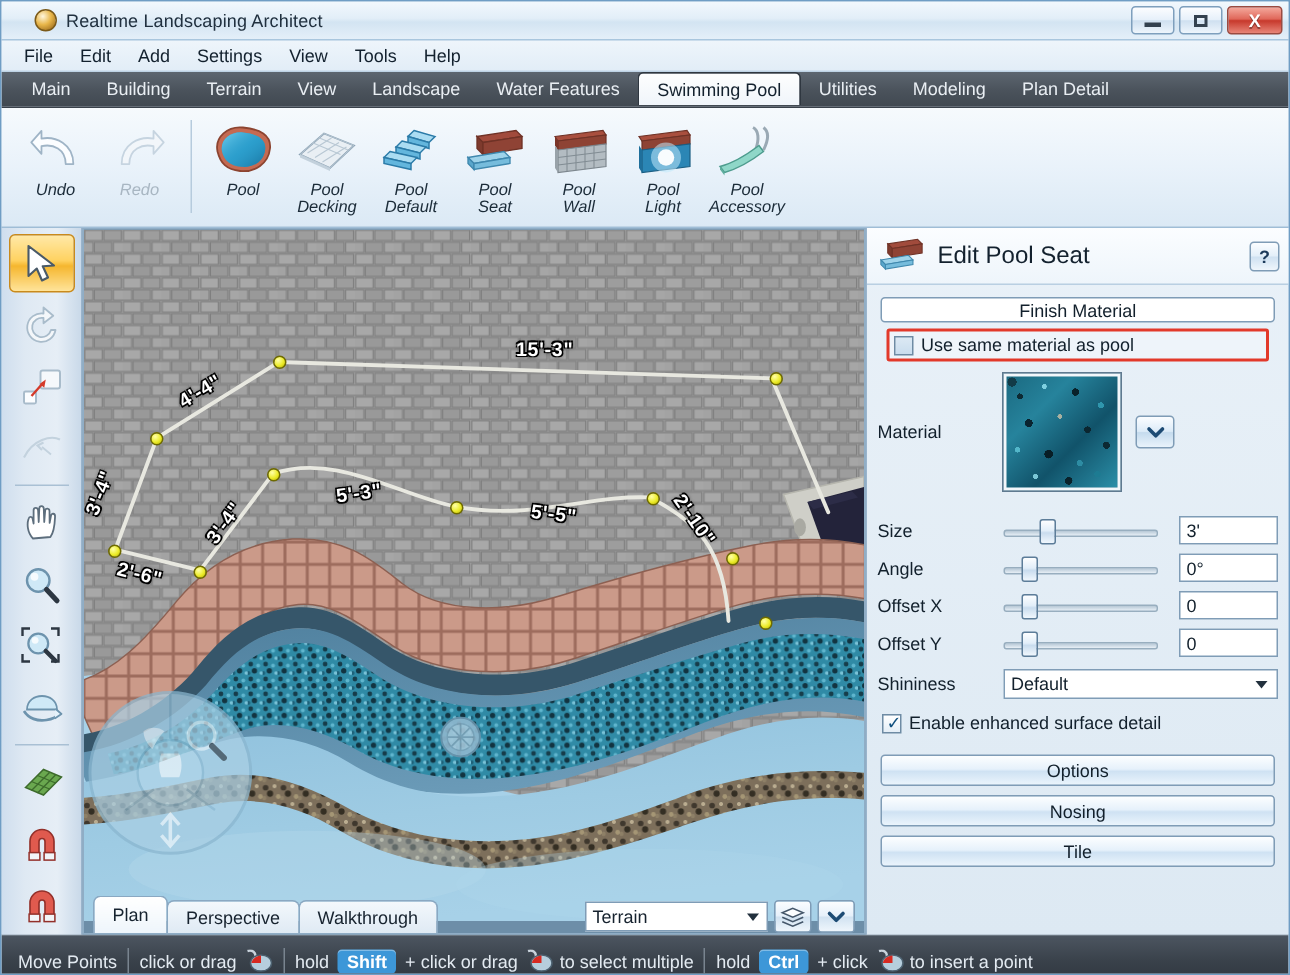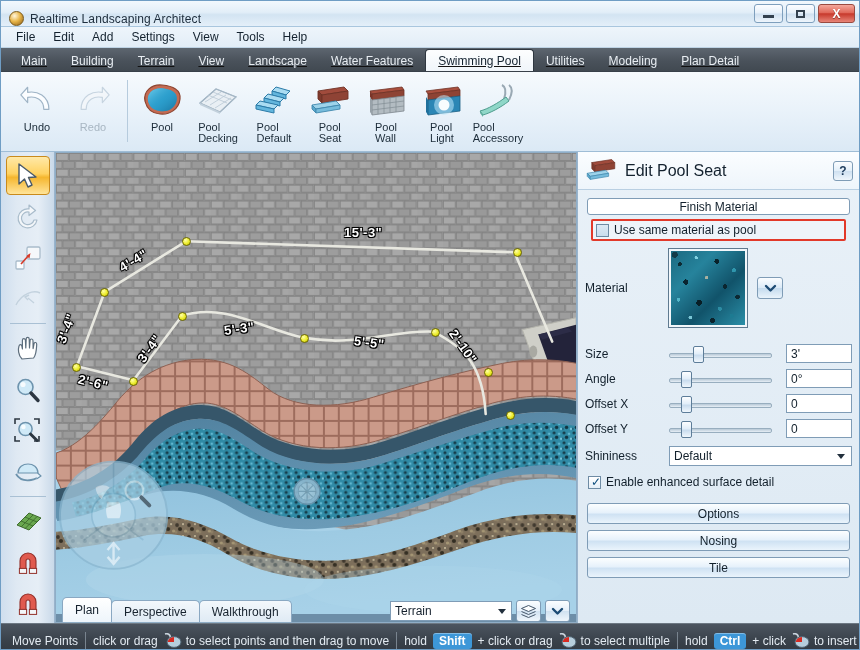--- a/index.html
+++ b/index.html
@@ -16,21 +16,21 @@
     background: linear-gradient(180deg,#e8f0f8 0%, #dce8f4 40%, #cfe0f0 100%);
     border:1px solid #6f9dc4;
     overflow:hidden;
   }
 
   
   .titlebar {
     height:26px; position:relative;
     background: linear-gradient(180deg,#f2f8fd 0%, #e2eef8 45%, #d3e4f2 55%, #e4eff9 100%);
     border-bottom:1px solid #a9c6de;
-    display:flex; align-items:flex-end; padding-left:8px;
+    display:flex; align-items:center; padding-left:22px;
   }
   .title-icon {
     width:15px; height:15px; border-radius:50%;
     background: radial-gradient(circle at 35% 30%, #fff6dd 0%, #e8b64a 45%, #8a5a12 100%);
     border:1px solid #7b5a1a; margin-right:6px; flex:none;
   }
   .title-text { font-size:12px; color:#20303f; letter-spacing:.1px;}
   .wincontrols { position:absolute; right:4px; top:3px; display:flex; gap:3px; }
   .wbtn {
     width:29px; height:19px; border-radius:3px;
@@ -53,23 +53,23 @@
   .menubar {
     height:21px; display:flex; align-items:center;
     background: linear-gradient(180deg,#eef5fb 0%, #e2edf7 100%);
     border-bottom:1px solid #bed3e5;
     padding-left:6px;
   }
   .menu-item { padding:2px 9px; font-size:12px; color:#13212e; cursor:default; border-radius:2px;}
 
   
   .ribbon-tabs {
-    height:24px; display:flex; align-items:flex-end;
+    height:24px; display:flex; align-items:flex-start;
     background: linear-gradient(180deg,#5d6670 0%, #4a525b 55%, #414951 100%);
-    padding-left:8px; border-bottom:1px solid #39414a;text-decoration:underline;
+    padding-left:8px; border-bottom:1px solid #39414a;
   }
   .rtab {
     height:21px; padding:0 12px; display:flex; align-items:center;
     font-size:12px; color:#e9eef3; cursor:default;
     border-radius:4px 4px 0 0;
   }
   .rtab.active {
     background: linear-gradient(180deg,#fdfefe 0%, #f0f5fa 100%);
     color:#13212e; height:22px;
     border:1px solid #2f3740; border-bottom:none;
@@ -81,21 +81,21 @@
     background: linear-gradient(180deg,#f6fafd 0%, #e9f2fa 50%, #dbe9f5 100%);
     border-bottom:1px solid #9fbdd6;
     position:relative;
   }
   .tool {
     width:56px; height:74px; display:flex; flex-direction:column;
     align-items:center; justify-content:flex-start; cursor:default;
     padding-top:4px;
   }
   .tool .ticon { height:40px; display:flex; align-items:center; justify-content:center;}
-  .tool .tlabel { font-size:11px; color:#1b2b38; line-height:11px; margin-top:2px;}
+  .tool .tlabel { font-size:11px; color:#1b2b38; text-align:center; line-height:11px; margin-top:2px;font-style:italic;}
   .tool.disabled .tlabel { color:#a8b6c2; }
   .tool-sep { width:1px; height:62px; background:#b6cbdd; margin:4px 6px 0 6px; }
 
   
   .arrow-undo, .arrow-redo { width:34px; height:30px; }
 
   
   .main { position:relative; height:calc(650px - 26px - 21px - 24px - 80px - 28px); display:flex; }
 
   
@@ -818,21 +818,20 @@
     </div>
     <div class="sb-div"></div>
 
     <div class="sb-seg">
       <span>click or drag</span>
       <svg class="mouse-ico" width="20" height="16" viewBox="0 0 20 16">
         <path d="M3 1 C6 0 9 2 8 5" fill="none" stroke="#c9d3dc" stroke-width="1.6"></path>
         <ellipse cx="12" cy="9" rx="7" ry="5.4" fill="#b6cedd" stroke="#4c606f" stroke-width="1"></ellipse>
         <path d="M12 4 C8.6 4.3 6 6.2 5.6 9 L12 9 Z" fill="#d62a22"></path>
       </svg>
-      <span>to select points and then drag to move</span>
     </div>
     <div class="sb-div"></div>
 
     <div class="sb-seg">
       <span>hold</span>
       <span class="key">Shift</span>
       <span>+ click or drag</span>
       <svg class="mouse-ico" width="20" height="16" viewBox="0 0 20 16">
         <path d="M3 1 C6 0 9 2 8 5" fill="none" stroke="#c9d3dc" stroke-width="1.6"></path>
         <ellipse cx="12" cy="9" rx="7" ry="5.4" fill="#b6cedd" stroke="#4c606f" stroke-width="1"></ellipse>

